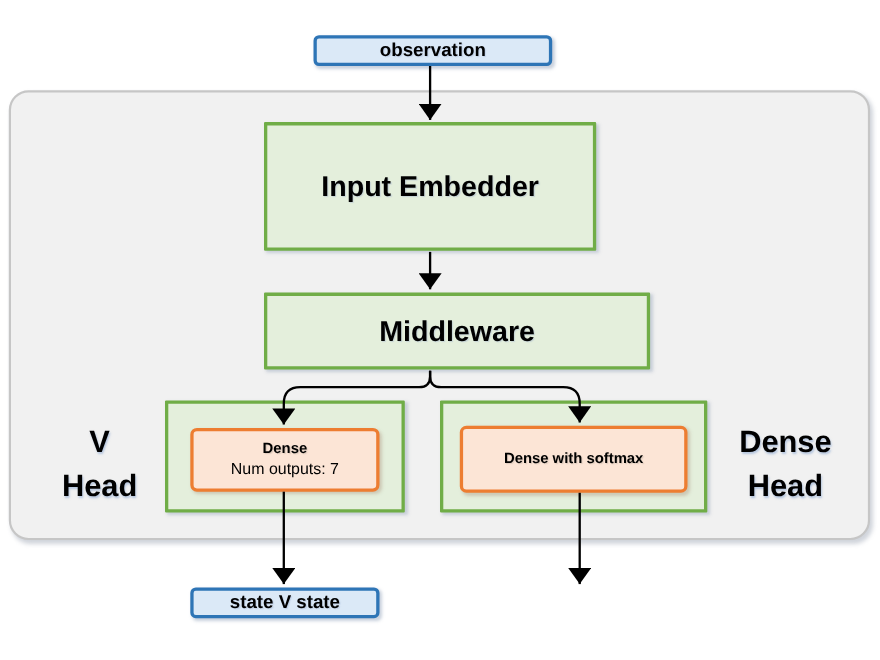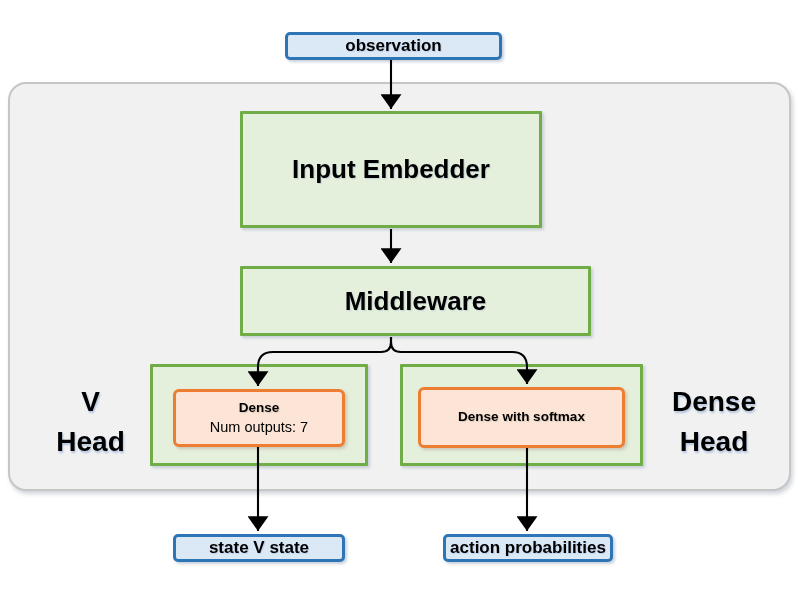--- a/index.html
+++ b/index.html
@@ -139,23 +139,20 @@
 
   <div class="head-label head-label-policy">
     <span>Dense</span>
     <span>Head</span>
   </div>
 
   <div class="box box-blue node-statevvalue">
     <span class="box-label">state V state</span>
   </div>
 
-  <div class="box box-blue node-actionprobs">
-    <span class="box-label">action probabilities</span>
-  </div>
 
   <svg class="arrows" viewBox="0 0 800 600" xmlns="http://www.w3.org/2000/svg">
     <defs>
       <marker id="ah" markerWidth="8" markerHeight="10" refX="7" refY="5" orient="auto" markerUnits="strokeWidth">
         <path class="arrow-head-fill" d="M0,0 L7,5 L0,10 Z"></path>
       </marker>
     </defs>
     <path class="arrow-path" marker-end="url(#ah)" d="M 391 60 L 391 109"></path>
     <path class="arrow-path" marker-end="url(#ah)" d="M 391 229 L 391 263"></path>
     <path class="arrow-path" marker-end="url(#ah)" d="M 391 337 L 391 342 Q 391 352 381 352 L 273 352 Q 258 352 258 367 L 258 386"></path>

